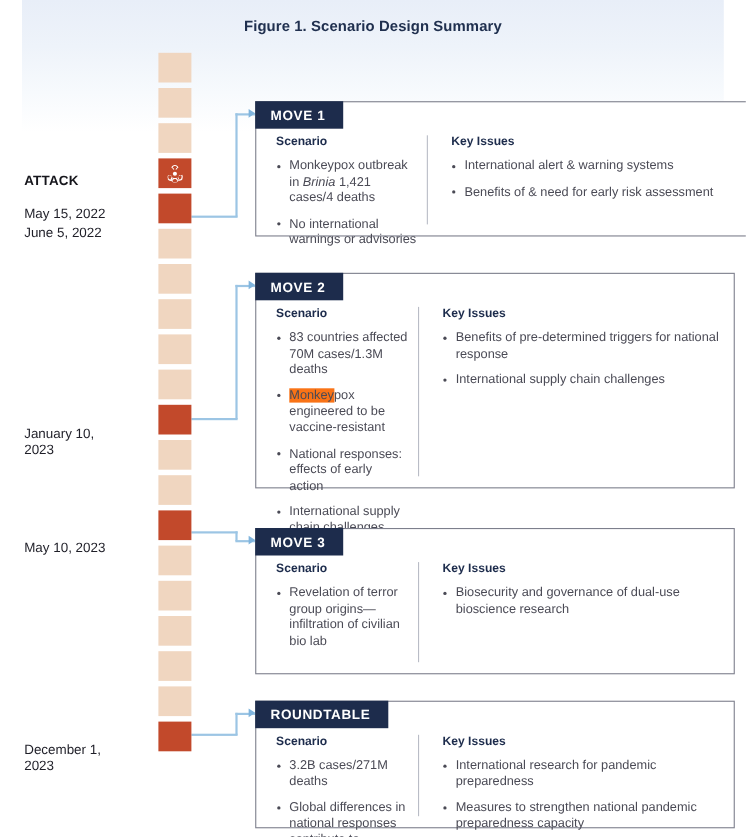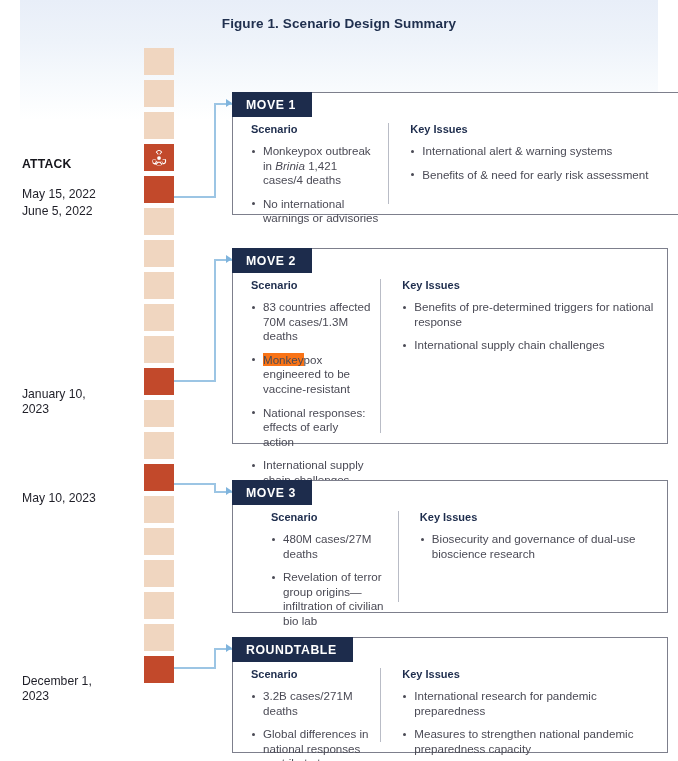--- a/index.html
+++ b/index.html
@@ -298,27 +298,26 @@
     <div class="col col-keyissues">
       <div class="col-title">Key Issues</div>
       <ul class="bullets">
         <li>Benefits of pre-determined triggers for national response</li>
         <li>International supply chain challenges</li>
       </ul>
     </div>
   </div>
 </div>
 
-<div class="panel" style="left:232px; top:480px; width:436px; height:133px;padding-left:20px;">
+<div class="panel" style="left:232px; top:480px; width:436px; height:133px;">
   <div class="panel-header" style="width: 80px;">MOVE 3</div>
   <div class="panel-body">
     <div class="col col-scenario">
       <div class="col-title">Scenario</div>
       <ul class="bullets">
-        <li>480M cases/27M deaths</li>
         <li>Revelation of terror group origins—infiltration of civilian bio lab</li>
       </ul>
     </div>
     <div class="col col-keyissues">
       <div class="col-title">Key Issues</div>
       <ul class="bullets">
         <li>Biosecurity and governance of dual-use bioscience research</li>
       </ul>
     </div>
   </div>

